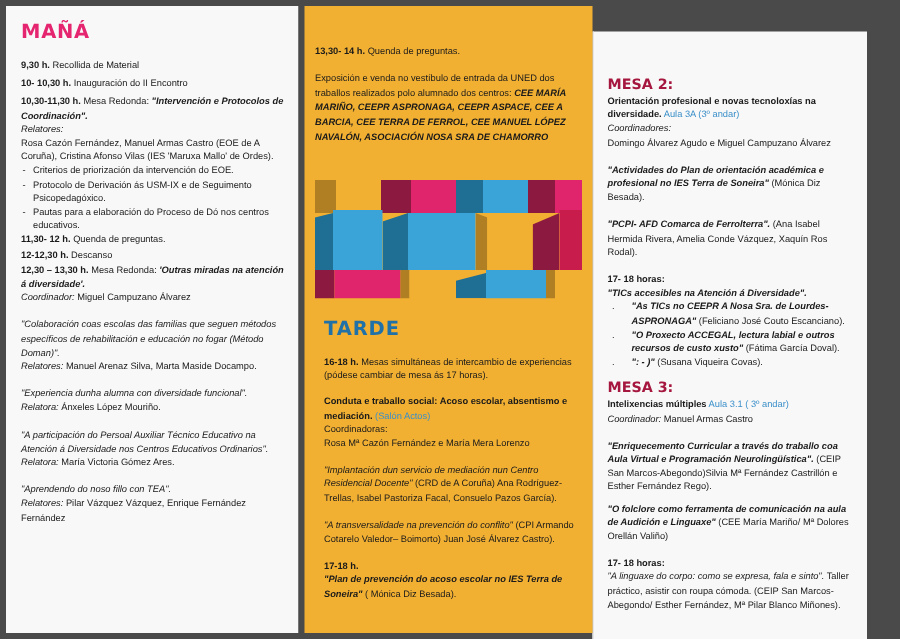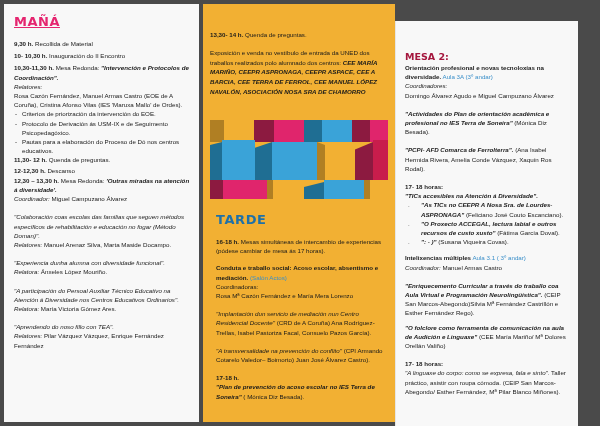--- a/index.html
+++ b/index.html
@@ -13,21 +13,21 @@
     .page {
       position: absolute; left: 4px; top: 4px; width: 592px; height: 418px;
       display: flex;
     }
     .col { height: 100%; overflow: hidden; font-size: 6.2px; line-height: 9.2px; }
     .col-left { width: 195px; background: #f8f8f8; padding: 6px 8px 0 10px; }
     .col-mid { width: 192px; background: #f2b033; padding: 0 6px 0 7px; position: relative; }
     .col-right { width: 183px; background: #f8f8f8; padding: 0 10px 0 9px; border-left: 1px solid #e6e6e6; margin-top: 17px; }
     .gutter { width: 4px; background: #4a4a4a; }
 
-    .h-mana { color: #e5256f; font-weight: bold; font-size: 13px; letter-spacing: 0.5px; margin: 4px 0 9px 0; line-height: 16px; font-family: "DejaVu Sans", sans-serif; text-decoration: underline; }
+    .h-mana { color: #e5256f; font-weight: bold; font-size: 13px; letter-spacing: 0.5px; margin: 4px 0 9px 0; line-height: 16px; font-family: "DejaVu Sans", sans-serif; }
     .h-tarde { color: #1f71a8; font-weight: bold; font-size: 13px; letter-spacing: 0.6px; line-height: 16px; font-family: "DejaVu Sans", sans-serif; }
     .h-mesa { color: #a5173e; font-weight: bold; font-size: 9.5px; line-height: 12px; font-family: "DejaVu Sans", sans-serif; }
     .b { font-weight: bold; }
     .i { font-style: italic; }
     .bi { font-weight: bold; font-style: italic; }
     .link { color: #3a8fc9; }
     .gap { height: 9px; }
     .gap-s { height: 5px; }
     ul.bul { list-style: none; padding-left: 0; }
     ul.bul li { position: relative; padding-left: 8px; }
@@ -187,20 +187,21 @@
     </div>
     <div class="gap"></div>
     <div class="b">17- 18 horas:</div>
     <div class="bi">"TICs accesibles na Atención á Diversidade".</div>
     <ul class="bul dot">
       <li><span class="bi">"As TICs no CEEPR A Nosa Sra. de Lourdes-ASPRONAGA"</span><span> (Feliciano José Couto Escanciano).</span></li>
       <li><span class="bi">"O Proxecto ACCEGAL, lectura labial e outros recursos de custo xusto"</span><span> (Fátima García Doval).</span></li>
       <li><span class="bi">": - )"</span><span> (Susana Viqueira Covas).</span></li>
     </ul>
     <div style="height:7px"></div>
+    <div class="h-mesa">MESA 3:</div>
     <div>
       <span class="b">Intelixencias múltiples</span><span class="link"> Aula 3.1 ( 3º andar)</span>
     </div>
     <div>
       <span class="i">Coordinador:</span><span> Manuel Armas Castro</span>
     </div>
     <div class="gap"></div>
     <div>
       <span class="bi">"Enriquecemento Curricular a través do traballo coa Aula Virtual e Programación Neurolingüística".</span><span> (CEIP San Marcos-Abegondo)Silvia Mª Fernández Castrillón e Esther Fernández Rego).</span>
     </div>

